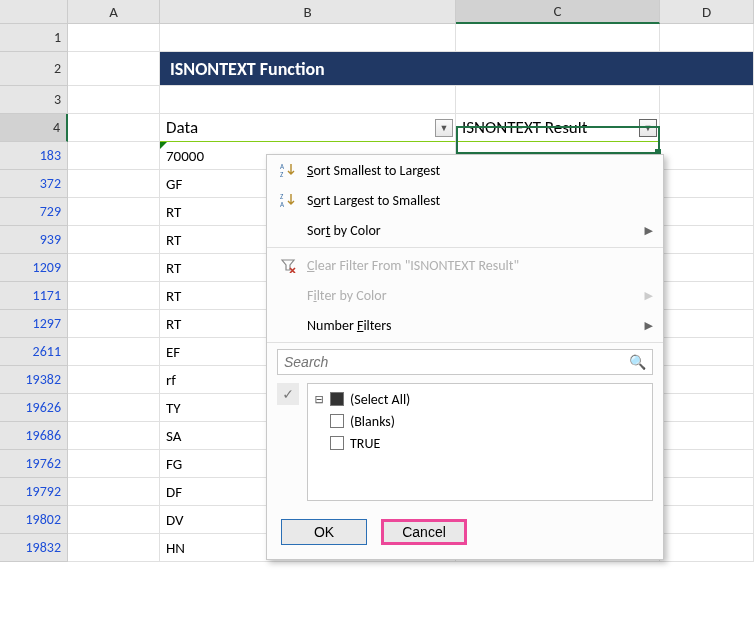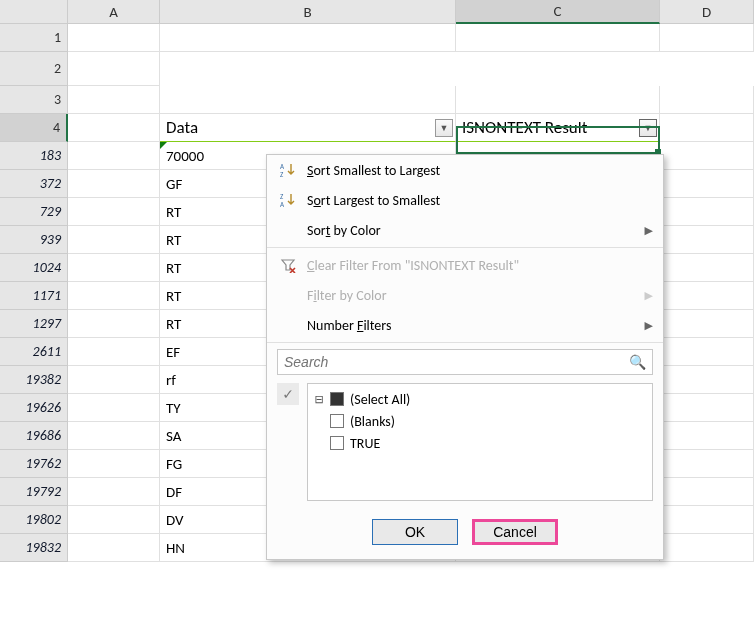--- a/index.html
+++ b/index.html
@@ -43,21 +43,21 @@
   .rowhdr {
     width: 68px;
     display: flex; align-items: center; justify-content: flex-end;
     padding-right: 6px;
     background: #e6e6e6;
     border-right: 1px solid #ccc;
     border-bottom: 1px solid #ccc;
     font-size: 14px;
     color: #333;
   }
-  .rowhdr.blue { color: #0f172a; font-style: italic; }
+  .rowhdr.blue { color: #1d4ed8; }
   .rowhdr.active { background: #d2d2d2; border-right: 2px solid #217346; }
   .cell {
     height: 28px;
     display: flex;
     align-items: center;
     padding: 0 6px;
     border-right: 1px solid #e0e0e0;
     border-bottom: 1px solid #e0e0e0;
     font-size: 15px;
     position: relative;
@@ -162,21 +162,21 @@
   }
   .tree-toggle { width: 10px; display: inline-flex; justify-content: center; color: #555; font-size: 11px; }
   .chk {
     width: 14px; height: 14px; border: 1px solid #777; background: #fff;
     display: inline-flex; align-items: center; justify-content: center;
     font-size: 11px; color: #222;
   }
   .chk.indet { background: #333; }
   .chk.checked::after { content: "✓"; font-size: 11px; }
   .btn-row {
-    display: flex; justify-content: center; gap: 14px;
+    display: flex; justify-content: flex-start; gap: 14px;
     padding: 10px 14px 14px 14px;
   }
   .btn {
     width: 86px; height: 26px;
     border: 3px solid #ec4899;
     background: #e9e9e9;
     font-size: 14px;
     cursor: pointer;
   }
   .btn.primary { border: 1.5px solid #2a6fb5; }
@@ -198,20 +198,21 @@
     <div class="rowhdr">1</div>
     <div class="cell colA"></div>
     <div class="cell colB"></div>
     <div class="cell colC"></div>
     <div class="cell colD"></div>
   </div>
 
   <div class="row row-title">
     <div class="rowhdr">2</div>
     <div class="cell colA"></div>
+    <div class="cell title-cell" style="width:594px">ISNONTEXT Function</div>
   </div>
 
   <div class="row">
     <div class="rowhdr">3</div>
     <div class="cell colA"></div>
     <div class="cell colB"></div>
     <div class="cell colC"></div>
     <div class="cell colD"></div>
   </div>
 
@@ -254,21 +255,21 @@
     <div class="cell colD"></div>
   </div>
   <div class="row">
     <div class="rowhdr blue">939</div>
     <div class="cell colA"></div>
     <div class="cell colB">RT</div>
     <div class="cell colC"></div>
     <div class="cell colD"></div>
   </div>
   <div class="row">
-    <div class="rowhdr blue">1024</div>
+    <div class="rowhdr blue">1209</div>
     <div class="cell colA"></div>
     <div class="cell colB">RT</div>
     <div class="cell colC"></div>
     <div class="cell colD"></div>
   </div>
   <div class="row">
     <div class="rowhdr blue">1171</div>
     <div class="cell colA"></div>
     <div class="cell colB">RT</div>
     <div class="cell colC"></div>

